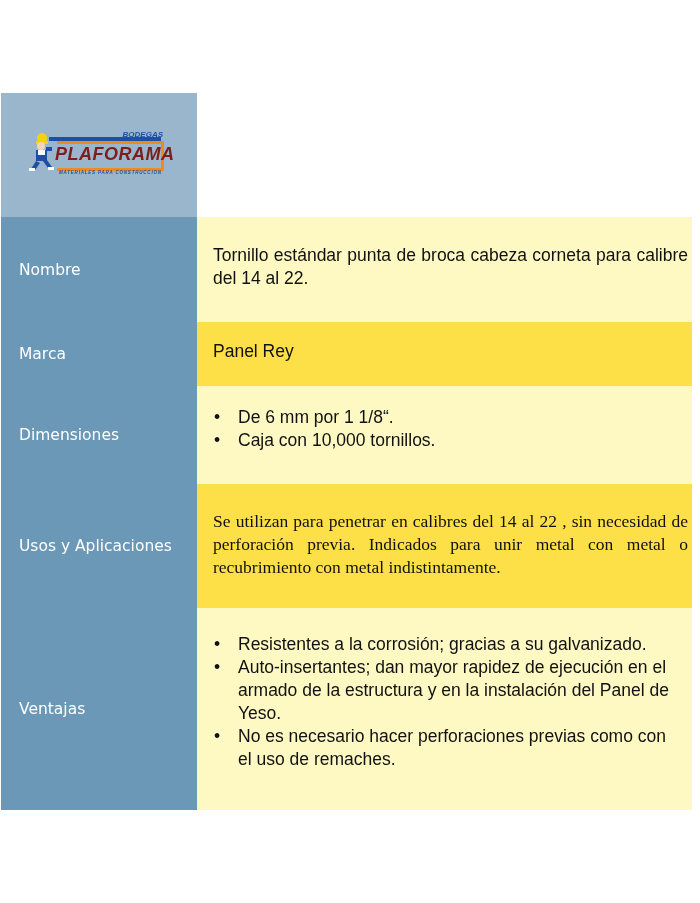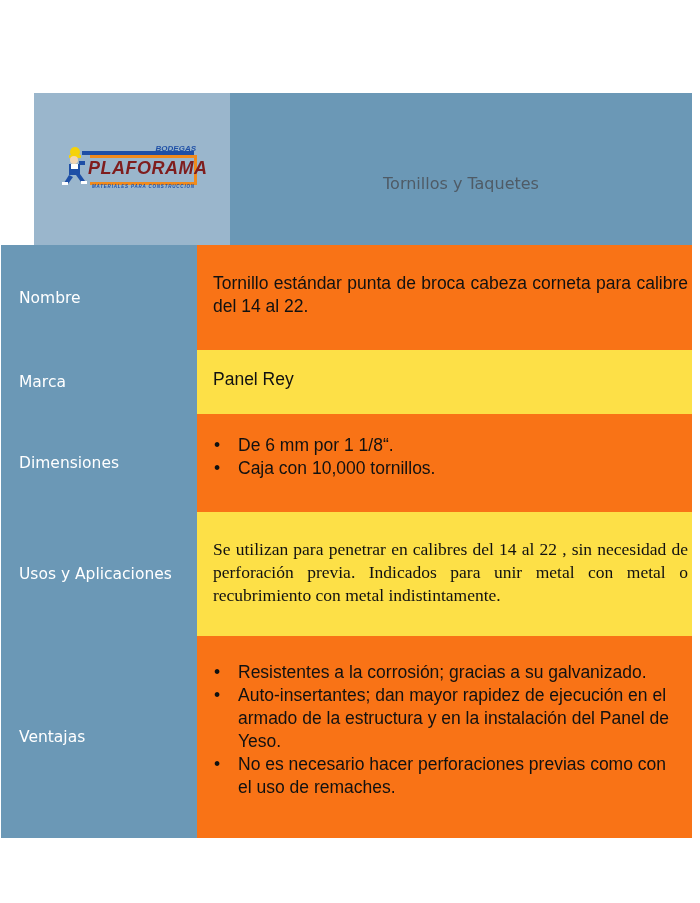--- a/index.html
+++ b/index.html
@@ -1,42 +1,42 @@
 <!DOCTYPE html>
 <html><head>
 <meta charset="utf-8">
 <style>
   html, body { margin:0; padding:0; background:#ffffff; }
   body { width:700px; height:903px; position:relative; overflow:hidden; font-family:"Liberation Sans", sans-serif; }
   .table { position:absolute; left:1px; top:93px; width:691px; }
   .row { display:flex; }
   .lab { width:196px; background:#6b98b6; color:#ffffff; font-family:"DejaVu Sans", sans-serif; font-size:15.5px; display:flex; align-items:center; padding-left:18px; box-sizing:border-box; }
   .val { flex:1; color:#111111; font-size:17.5px; line-height:23px; padding:0 4px 0 16px; box-sizing:border-box; display:flex; align-items:center; }
-  .val.white { background:#f97316; }
+  .val.white { background:#fef9c3; }
   .val.grey { background:#fde047; }
   .val p { margin:0; text-align:justify; width:100%; }
   ul { margin:0; padding:0; list-style:none; width:100%; }
   li { position:relative; padding-left:25px; }
   li::before { content:"•"; position:absolute; left:1px; top:0; }
   .logo-cell { width:196px; background:#9ab6cc; display:flex; align-items:center; justify-content:center; }
   .title-cell { flex:1; background:#6b98b6; display:flex; align-items:center; justify-content:center; padding-top:28px; box-sizing:border-box; color:#4f5b66; font-family:"DejaVu Sans", sans-serif; font-size:16px; }
   .logo { position:relative; width:140px; height:48px; }
   .logo .frame { position:absolute; left:28px; top:10px; width:104px; height:24px; border:3px solid #f08a1c; border-left:none; }
   .logo .bar { position:absolute; left:20px; top:6px; width:112px; height:4px; background:#1e4fa6; }
   .logo .bod { position:absolute; right:6px; top:-1px; font-size:8px; font-weight:bold; font-style:italic; color:#1e4fa6; }
   .logo .name { position:absolute; left:26px; top:13px; font-size:18px; font-weight:bold; font-style:italic; color:#7f1d1d; letter-spacing:0.5px; }
   .logo .sub { position:absolute; left:30px; top:39px; font-size:4.5px; font-weight:bold; font-style:italic; color:#1e4fa6; letter-spacing:0.8px; }
   .logo .man { position:absolute; left:0; top:2px; width:26px; height:40px; }
 </style>
 </head>
 <body>
 
 <div class="table">
 
-  <div class="row" style="height:152px;padding-left:33px;">
+  <div class="row" style="height:124px;">
     <div class="logo-cell">
       <div class="logo">
         <svg class="man" viewBox="0 0 26 40">
           <circle cx="13" cy="5" r="5" fill="#f5d20a"></circle>
           <rect x="7" y="8" width="12" height="3" fill="#f5d20a"></rect>
           <circle cx="12" cy="13" r="4" fill="#f2d6b3"></circle>
           <rect x="7" y="17" width="11" height="11" fill="#1e4fa6"></rect>
           <rect x="9" y="17" width="7" height="5" fill="#ffffff"></rect>
           <path d="M7 28 L2 36 L6 37 L11 30 Z" fill="#1e4fa6"></path>
           <path d="M14 28 L19 35 L23 34 L18 27 Z" fill="#1e4fa6"></path>
@@ -44,21 +44,20 @@
           <rect x="19" y="34" width="6" height="3" fill="#ffffff"></rect>
           <rect x="17" y="14" width="6" height="4" fill="#1e4fa6"></rect>
         </svg>
         <div class="bar"></div>
         <div class="frame"></div>
         <div class="bod">BODEGAS</div>
         <div class="name">PLAFORAMA</div>
         <div class="sub">MATERIALES PARA CONSTRUCCION</div>
       </div>
     </div>
-    <div class="title-cell">Tornillos y Taquetes</div>
   </div>
 
   <div class="row" style="height:105px;">
     <div class="lab">Nombre</div>
     <div class="val white">
       <p style="margin-top:-6px;">Tornillo estándar punta de broca cabeza corneta para calibre del 14 al 22.</p>
     </div>
   </div>
 
   <div class="row" style="height:64px;justify-content:center;">

